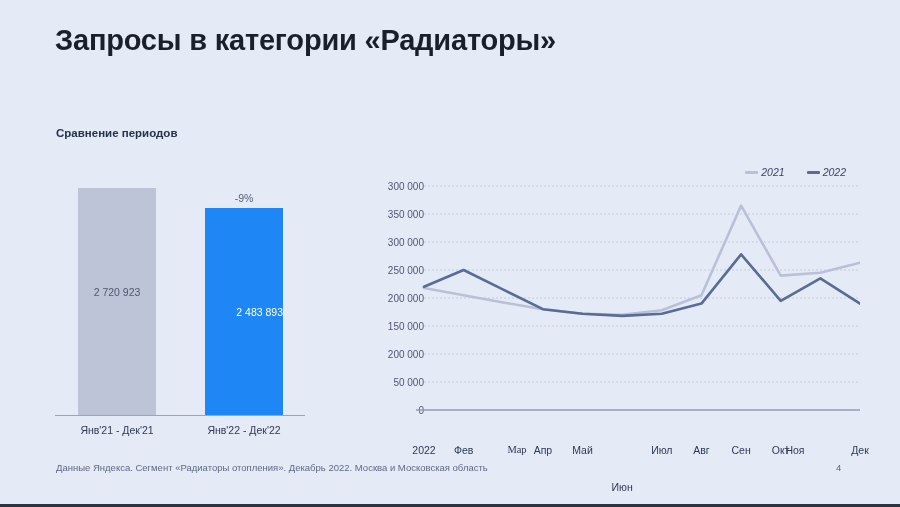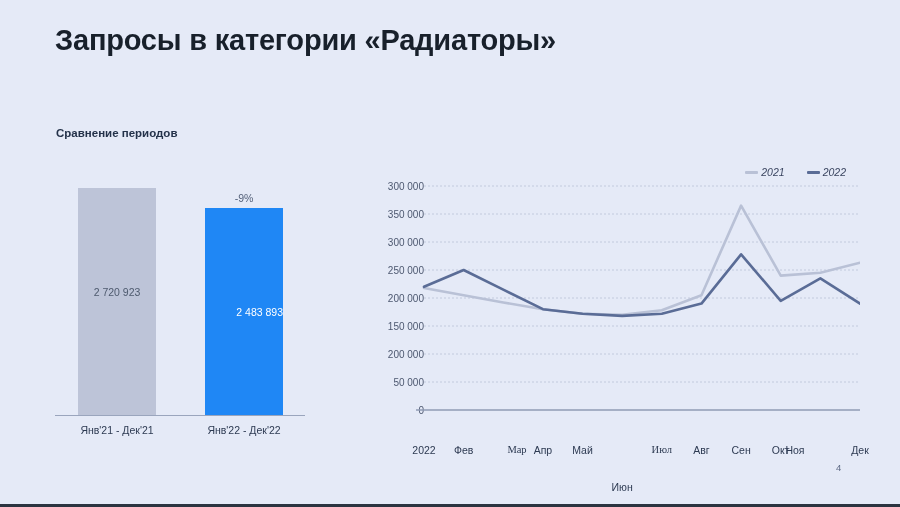--- a/index.html
+++ b/index.html
@@ -294,25 +294,26 @@
             <polyline points="64,107.91999999999999 103.63636363636363,115.20000000000002 143.27272727272725,122.48 182.9090909090909,129.20000000000002 222.54545454545453,133.68 262.1818181818182,134.79999999999998 301.8181818181818,130.32 341.45454545454544,115.20000000000002 381.09090909090907,25.600000000000005 420.72727272727275,95.60000000000001 460.3636363636364,92.79999999999998 500,82.72" fill="none" stroke="#b9c1d6" stroke-width="2.6" stroke-linejoin="round" stroke-linecap="round"></polyline>
             <polyline points="64,106.79999999999998 103.63636363636363,90 143.27272727272725,109.60000000000001 182.9090909090909,129.20000000000002 222.54545454545453,133.68 262.1818181818182,135.92000000000002 301.8181818181818,133.68 341.45454545454544,123.60000000000001 381.09090909090907,74.32000000000001 420.72727272727275,120.79999999999998 460.3636363636364,98.39999999999999 500,123.60000000000001" fill="none" stroke="#5a6c96" stroke-width="2.6" stroke-linejoin="round" stroke-linecap="round"></polyline>
           </g>
       </svg>
     <div class="x-tick-label" style="left: 64px;">2022</div>
         <div class="x-tick-label" style="left: 103.636px;">Фев</div>
         <div class="x-tick-label" style="left: 157px; font-family: Liberation Serif, serif;">Мар</div>
         <div class="x-tick-label" style="left: 182.909px; text-align: center;">Апр</div>
         <div class="x-tick-label" style="left: 222.545px;">Май</div>
         <div class="x-tick-label" style="left: 262.182px; margin-top: 37px;">Июн</div>
-        <div class="x-tick-label" style="left: 301.818px; font-family: Liberation Serif, serif;">Июл</div>
+        <div class="x-tick-label" style="left: 301.818px;">Июл</div>
         <div class="x-tick-label" style="left: 341.455px;">Авг</div>
         <div class="x-tick-label" style="left: 381.091px;">Сен</div>
         <div class="x-tick-label" style="left: 420.727px;">Окт</div>
         <div class="x-tick-label" style="left: 435px;">Ноя</div>
         <div class="x-tick-label" style="left: 500px;">Дек</div>
       </div>
 
   </div>
 
+  <div id="footer-note">Данные Яндекса. Сегмент «Радиаторы отопления». Декабрь 2022. Москва и Московская область</div>
   <div id="page-number">4</div>
 
 </div>
 
 </body></html>

